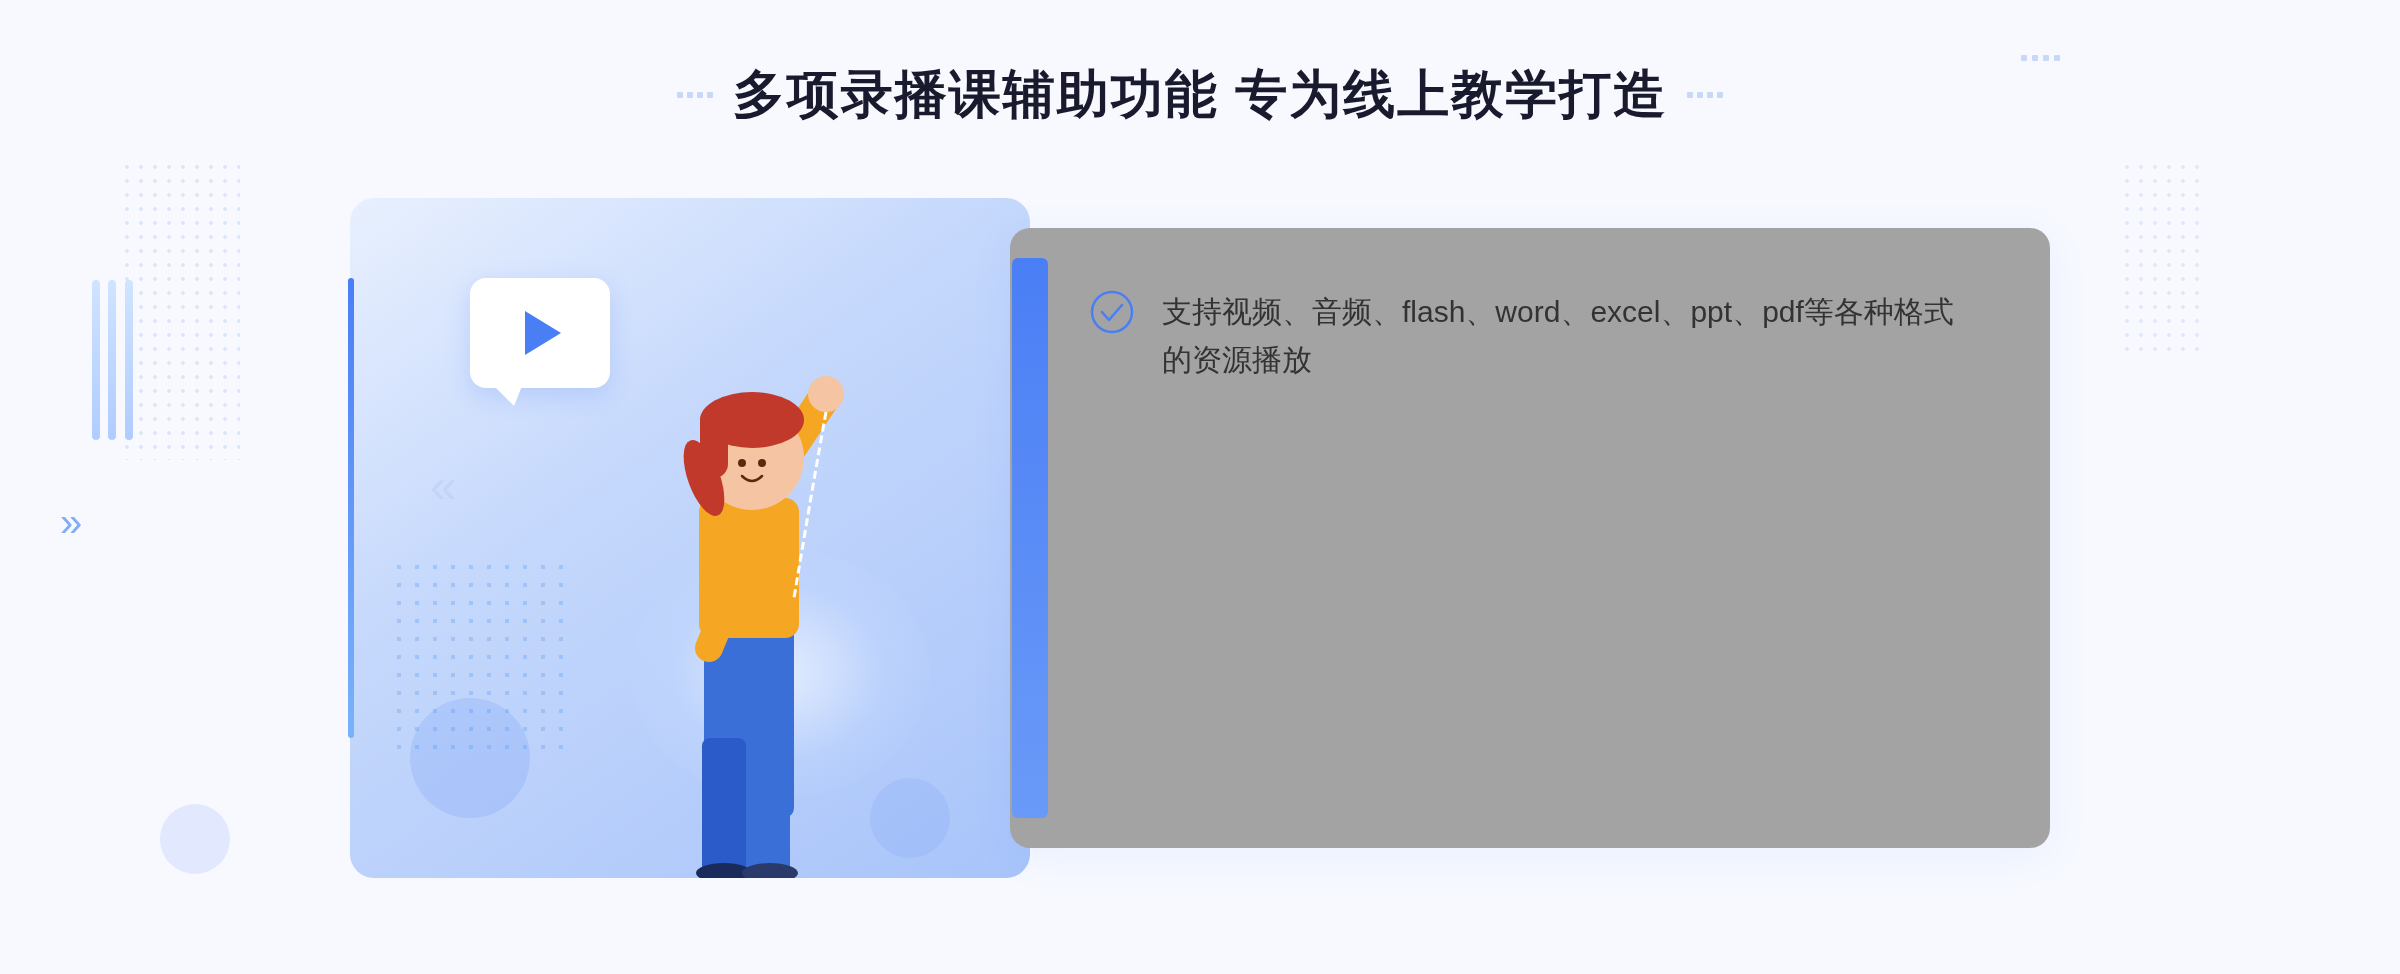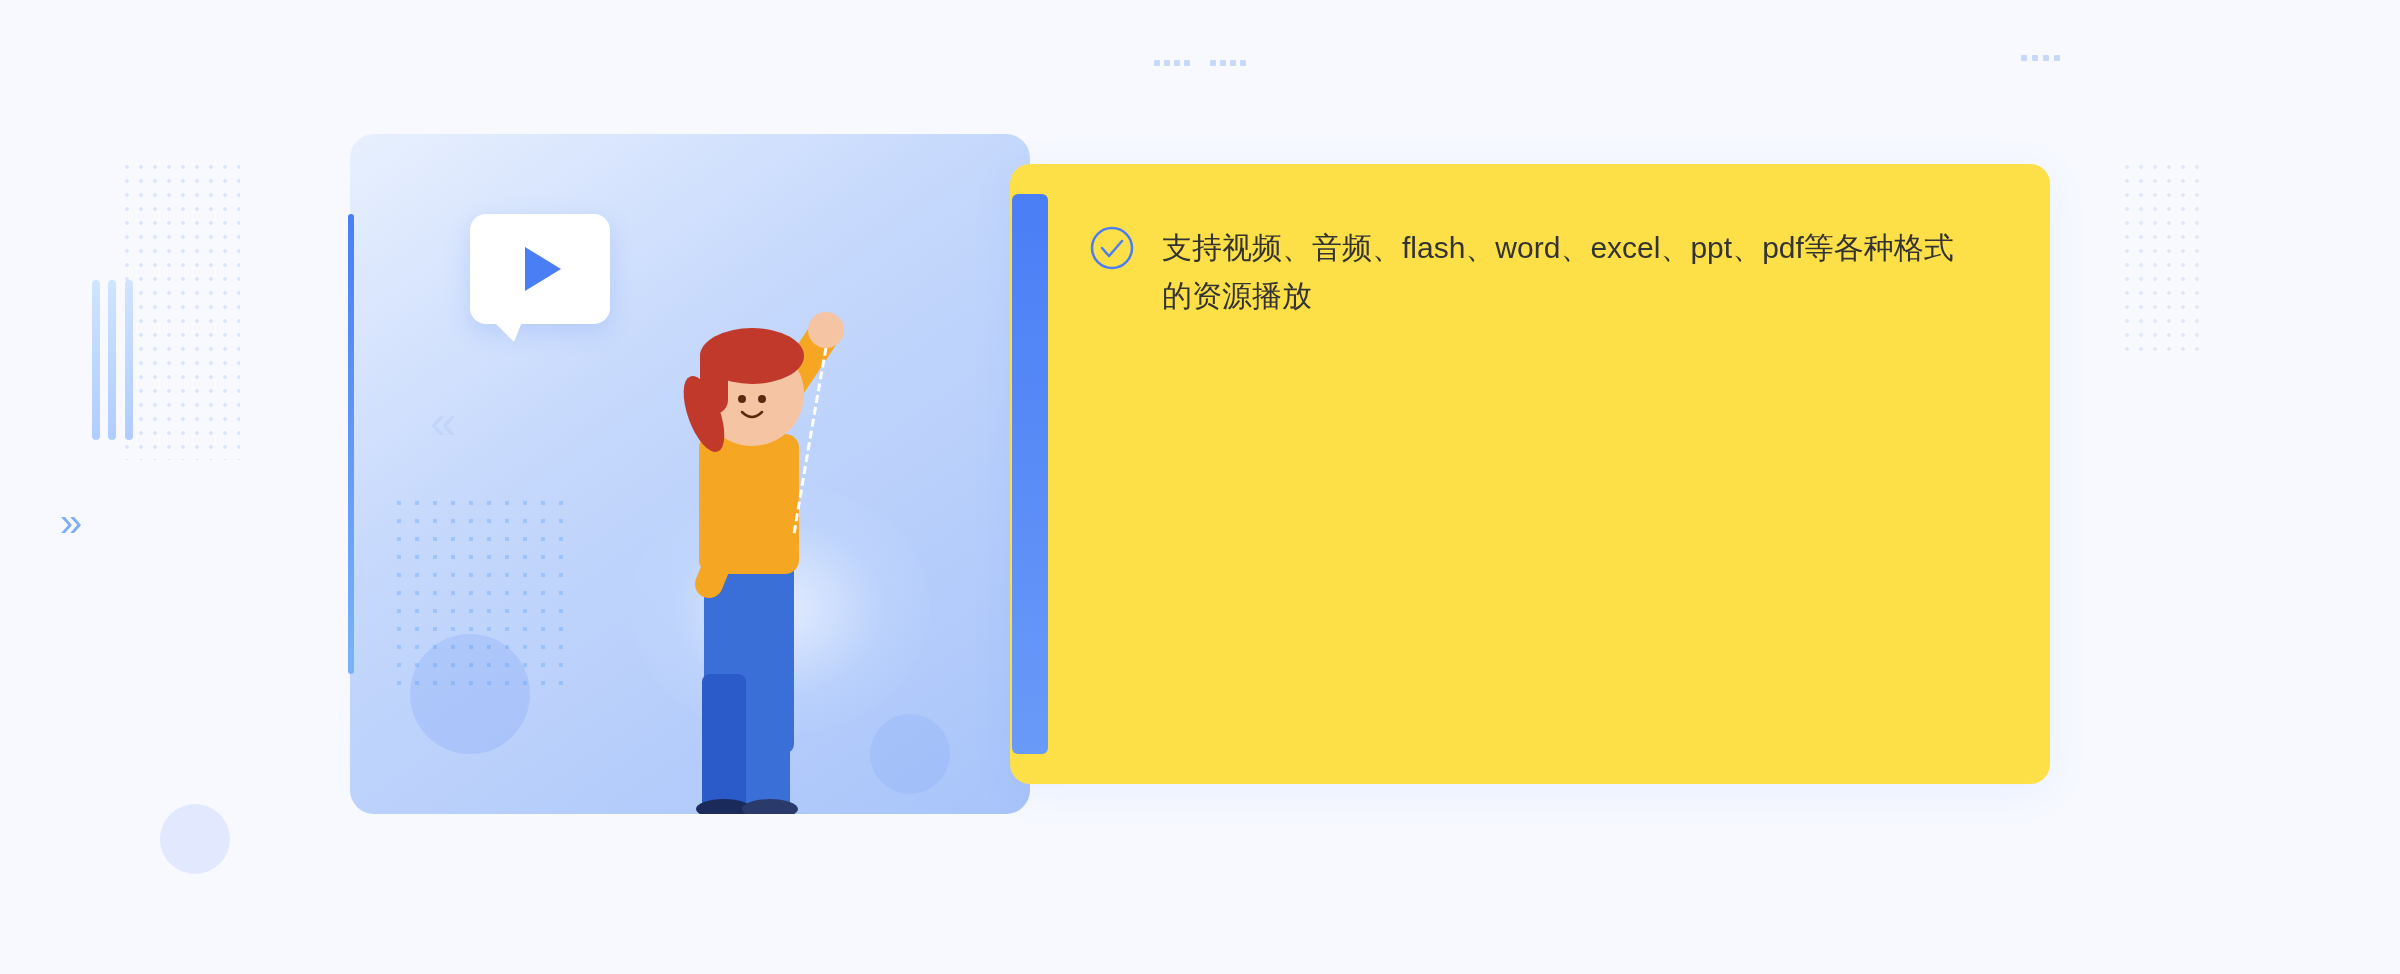--- a/index.html
+++ b/index.html
@@ -234,21 +234,21 @@
       bottom: 0;
       left: 50%;
       transform: translateX(-30%);
       width: 320px;
       height: 560px;
     }
 
     
     .features-panel {
       flex: 1;
-      background: #fde047;
+      background: #a3a3a3;
       border-radius: 20px;
       padding: 60px 80px;
       margin-left: -20px;
       box-shadow: 0 8px 40px rgba(74, 126, 245, 0.08);
       height: 620px;
       display: flex;
       flex-direction: row;
       justify-content: space-between;
       z-index: 1;
     }
@@ -361,20 +361,21 @@
   </div>
 
   <div class="header-section">
     <div class="header-title-row">
       <div class="header-decorator">
         <span></span>
           <span></span>
           <span></span>
           <span></span>
       </div>
+      <h1 class="title-text">多项录播课辅助功能 专为线上教学打造</h1>
       <div class="header-decorator">
         <span></span>
           <span></span>
           <span></span>
           <span></span>
       </div>
     </div>
   </div>
 
   <div class="main-content">

